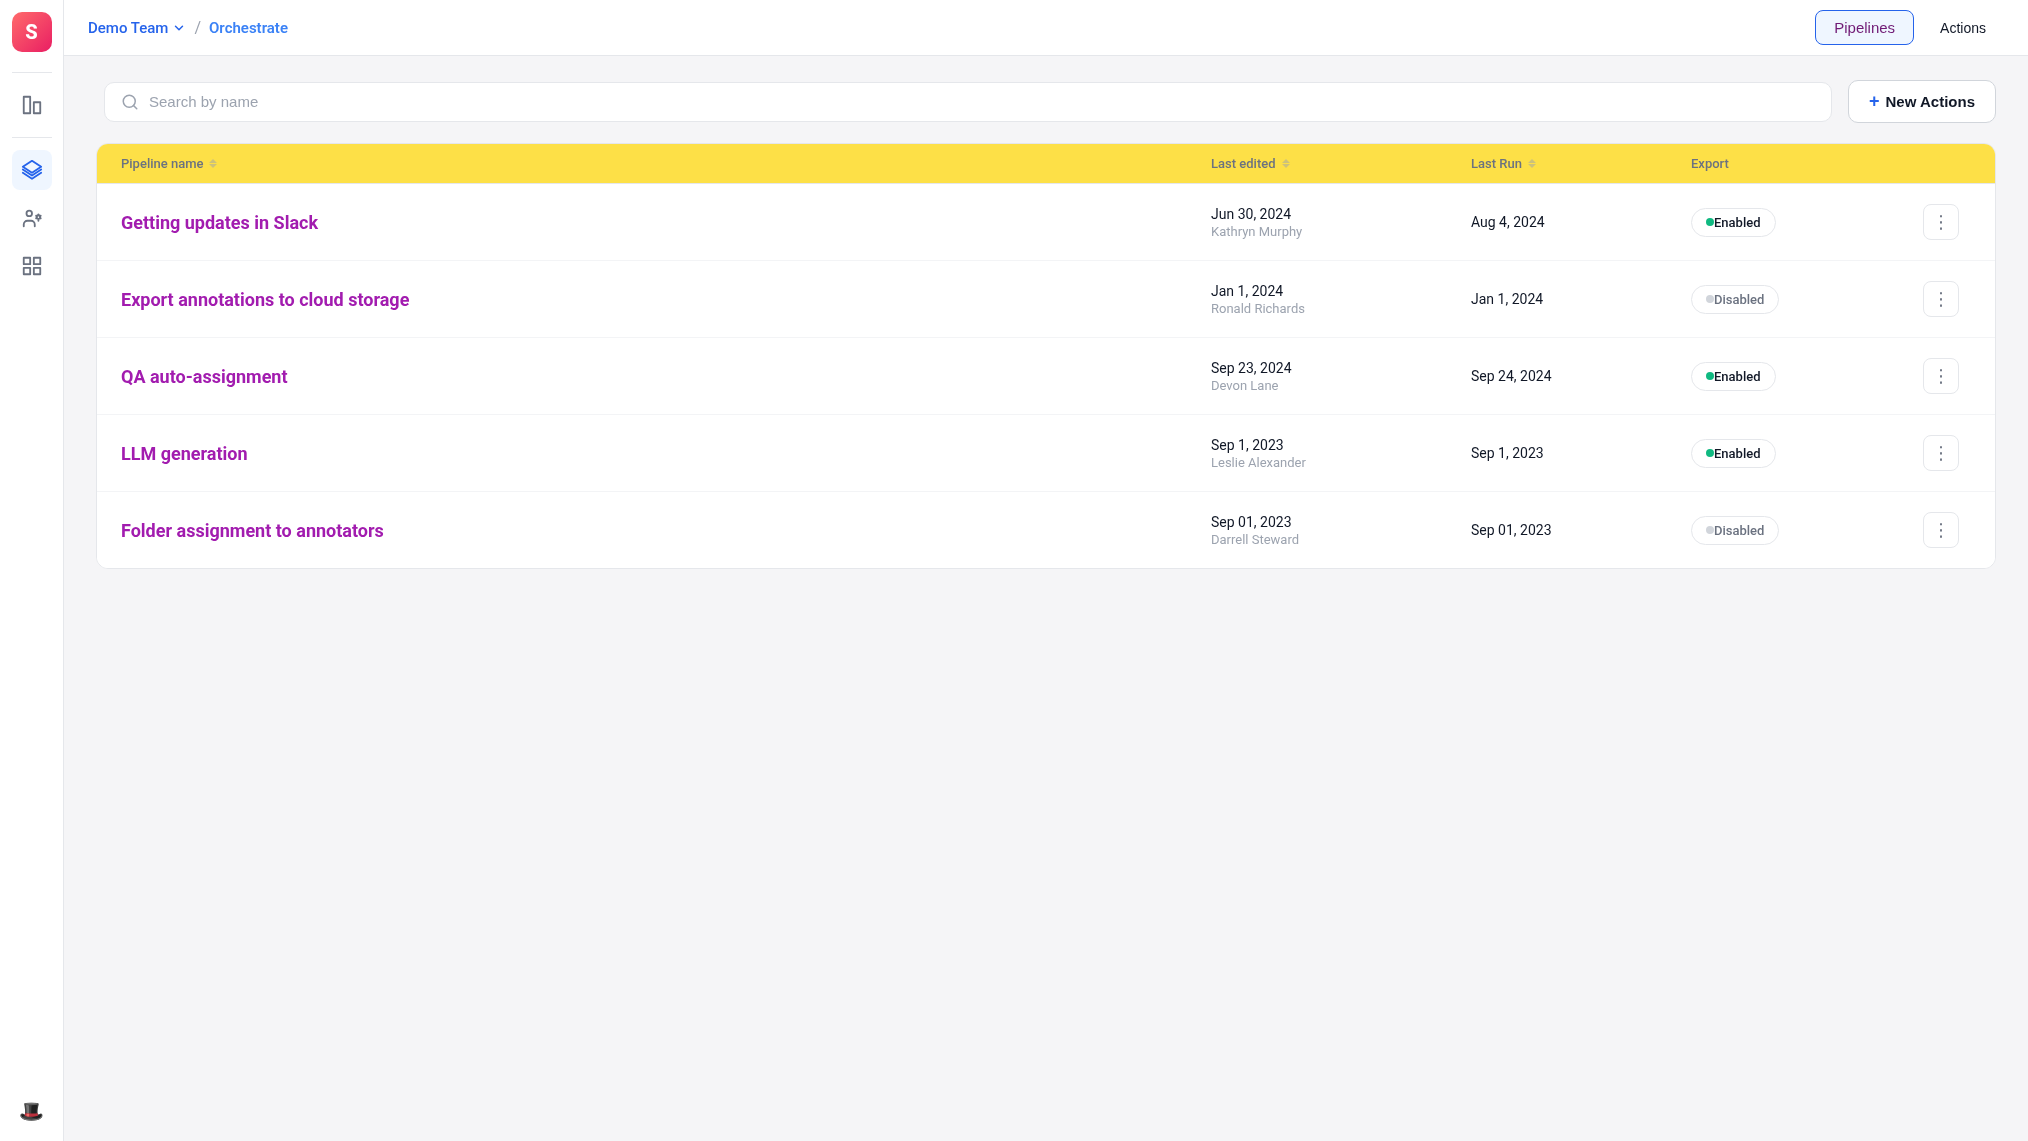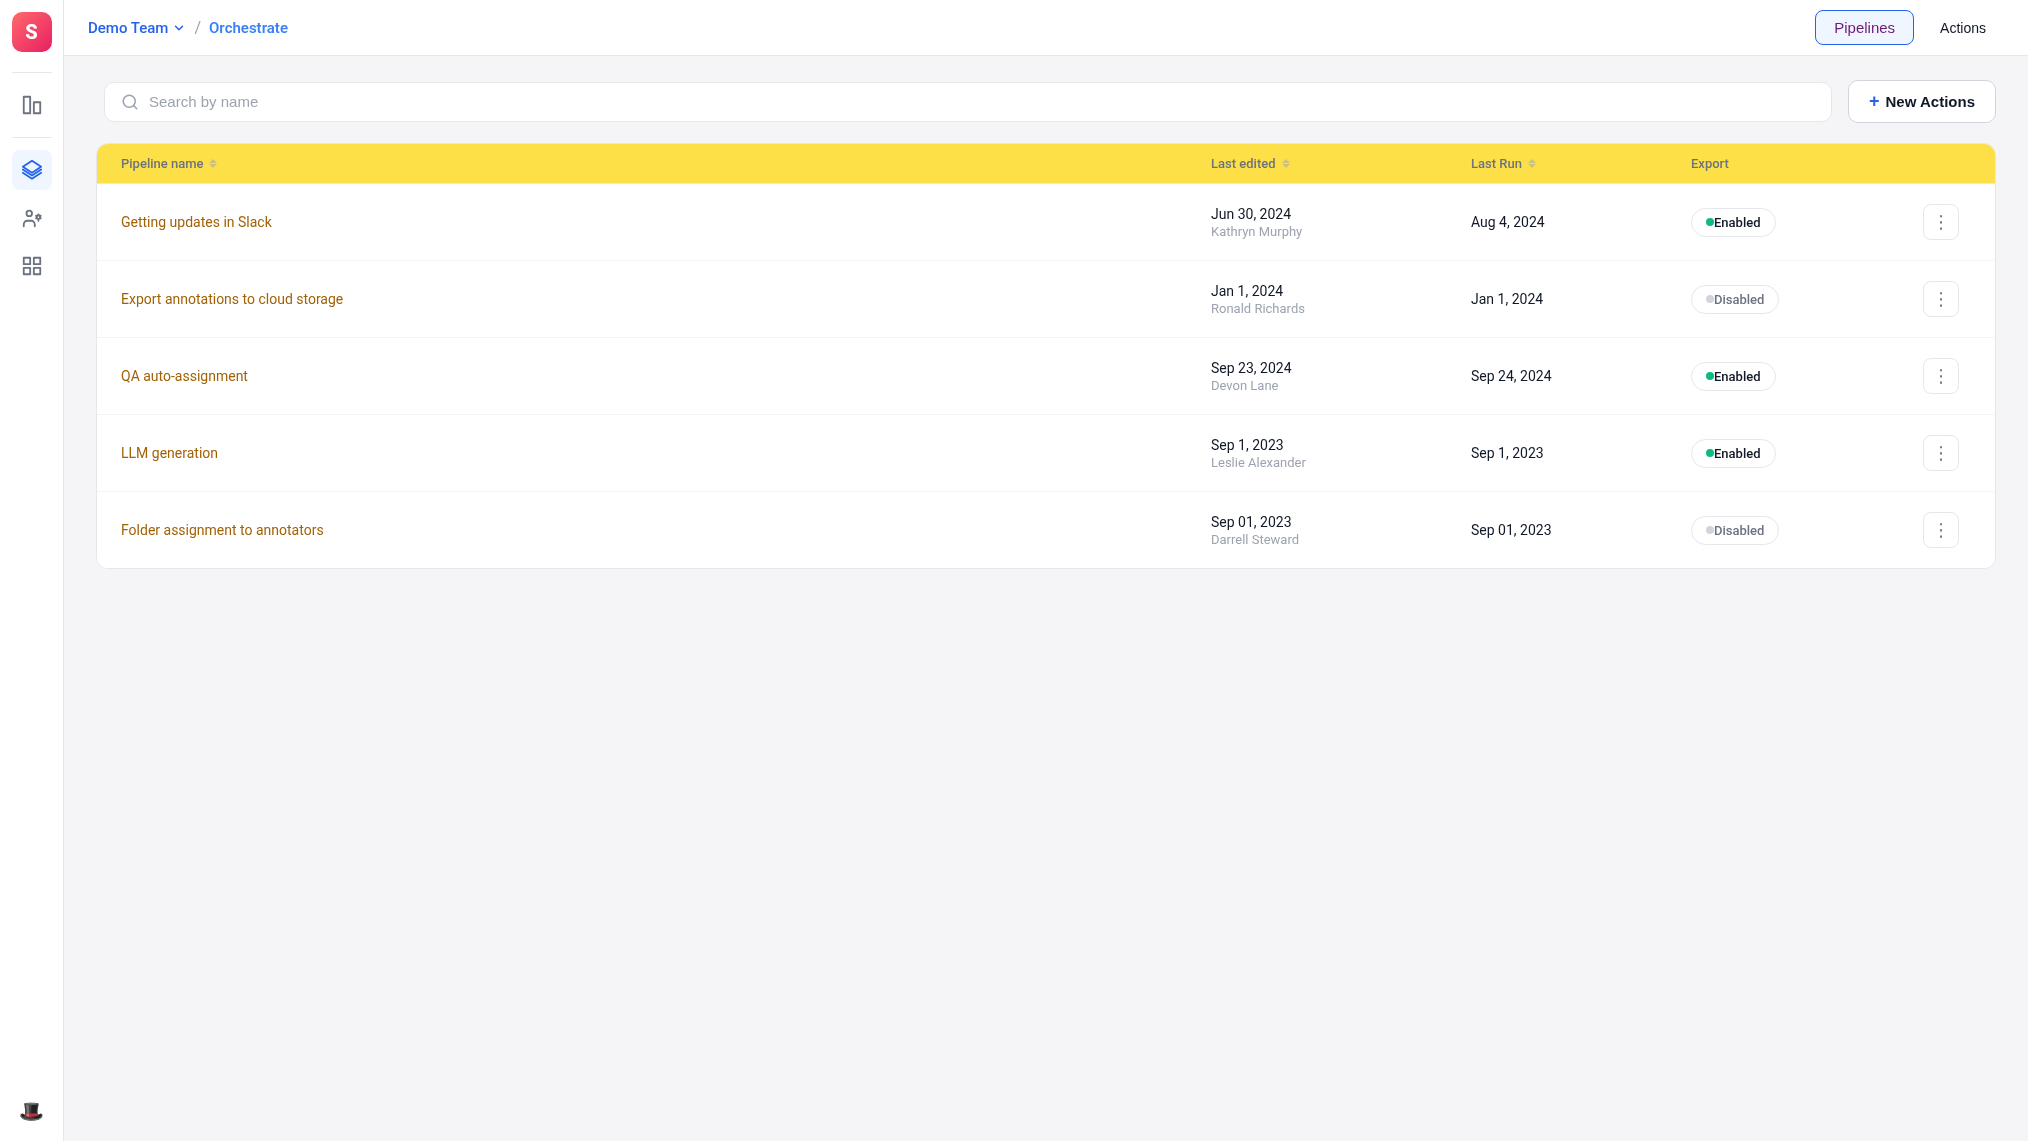--- a/index.html
+++ b/index.html
@@ -272,23 +272,23 @@
       align-items: center;
       background: #ffffff;
       transition: background 0.1s;
     }
 
     .table-row:last-child {
       border-bottom: none;
     }
 
     .pipeline-name {
-      font-size: 14px;
-      font-weight: 400;
-      color: #a16207;
+      font-size: 18px;
+      font-weight: 700;
+      color: #a21caf;
     }
 
     .edited-cell {
       display: flex;
       flex-direction: column;
       gap: 2px;
     }
 
     .edited-date {
       font-size: 14px;

